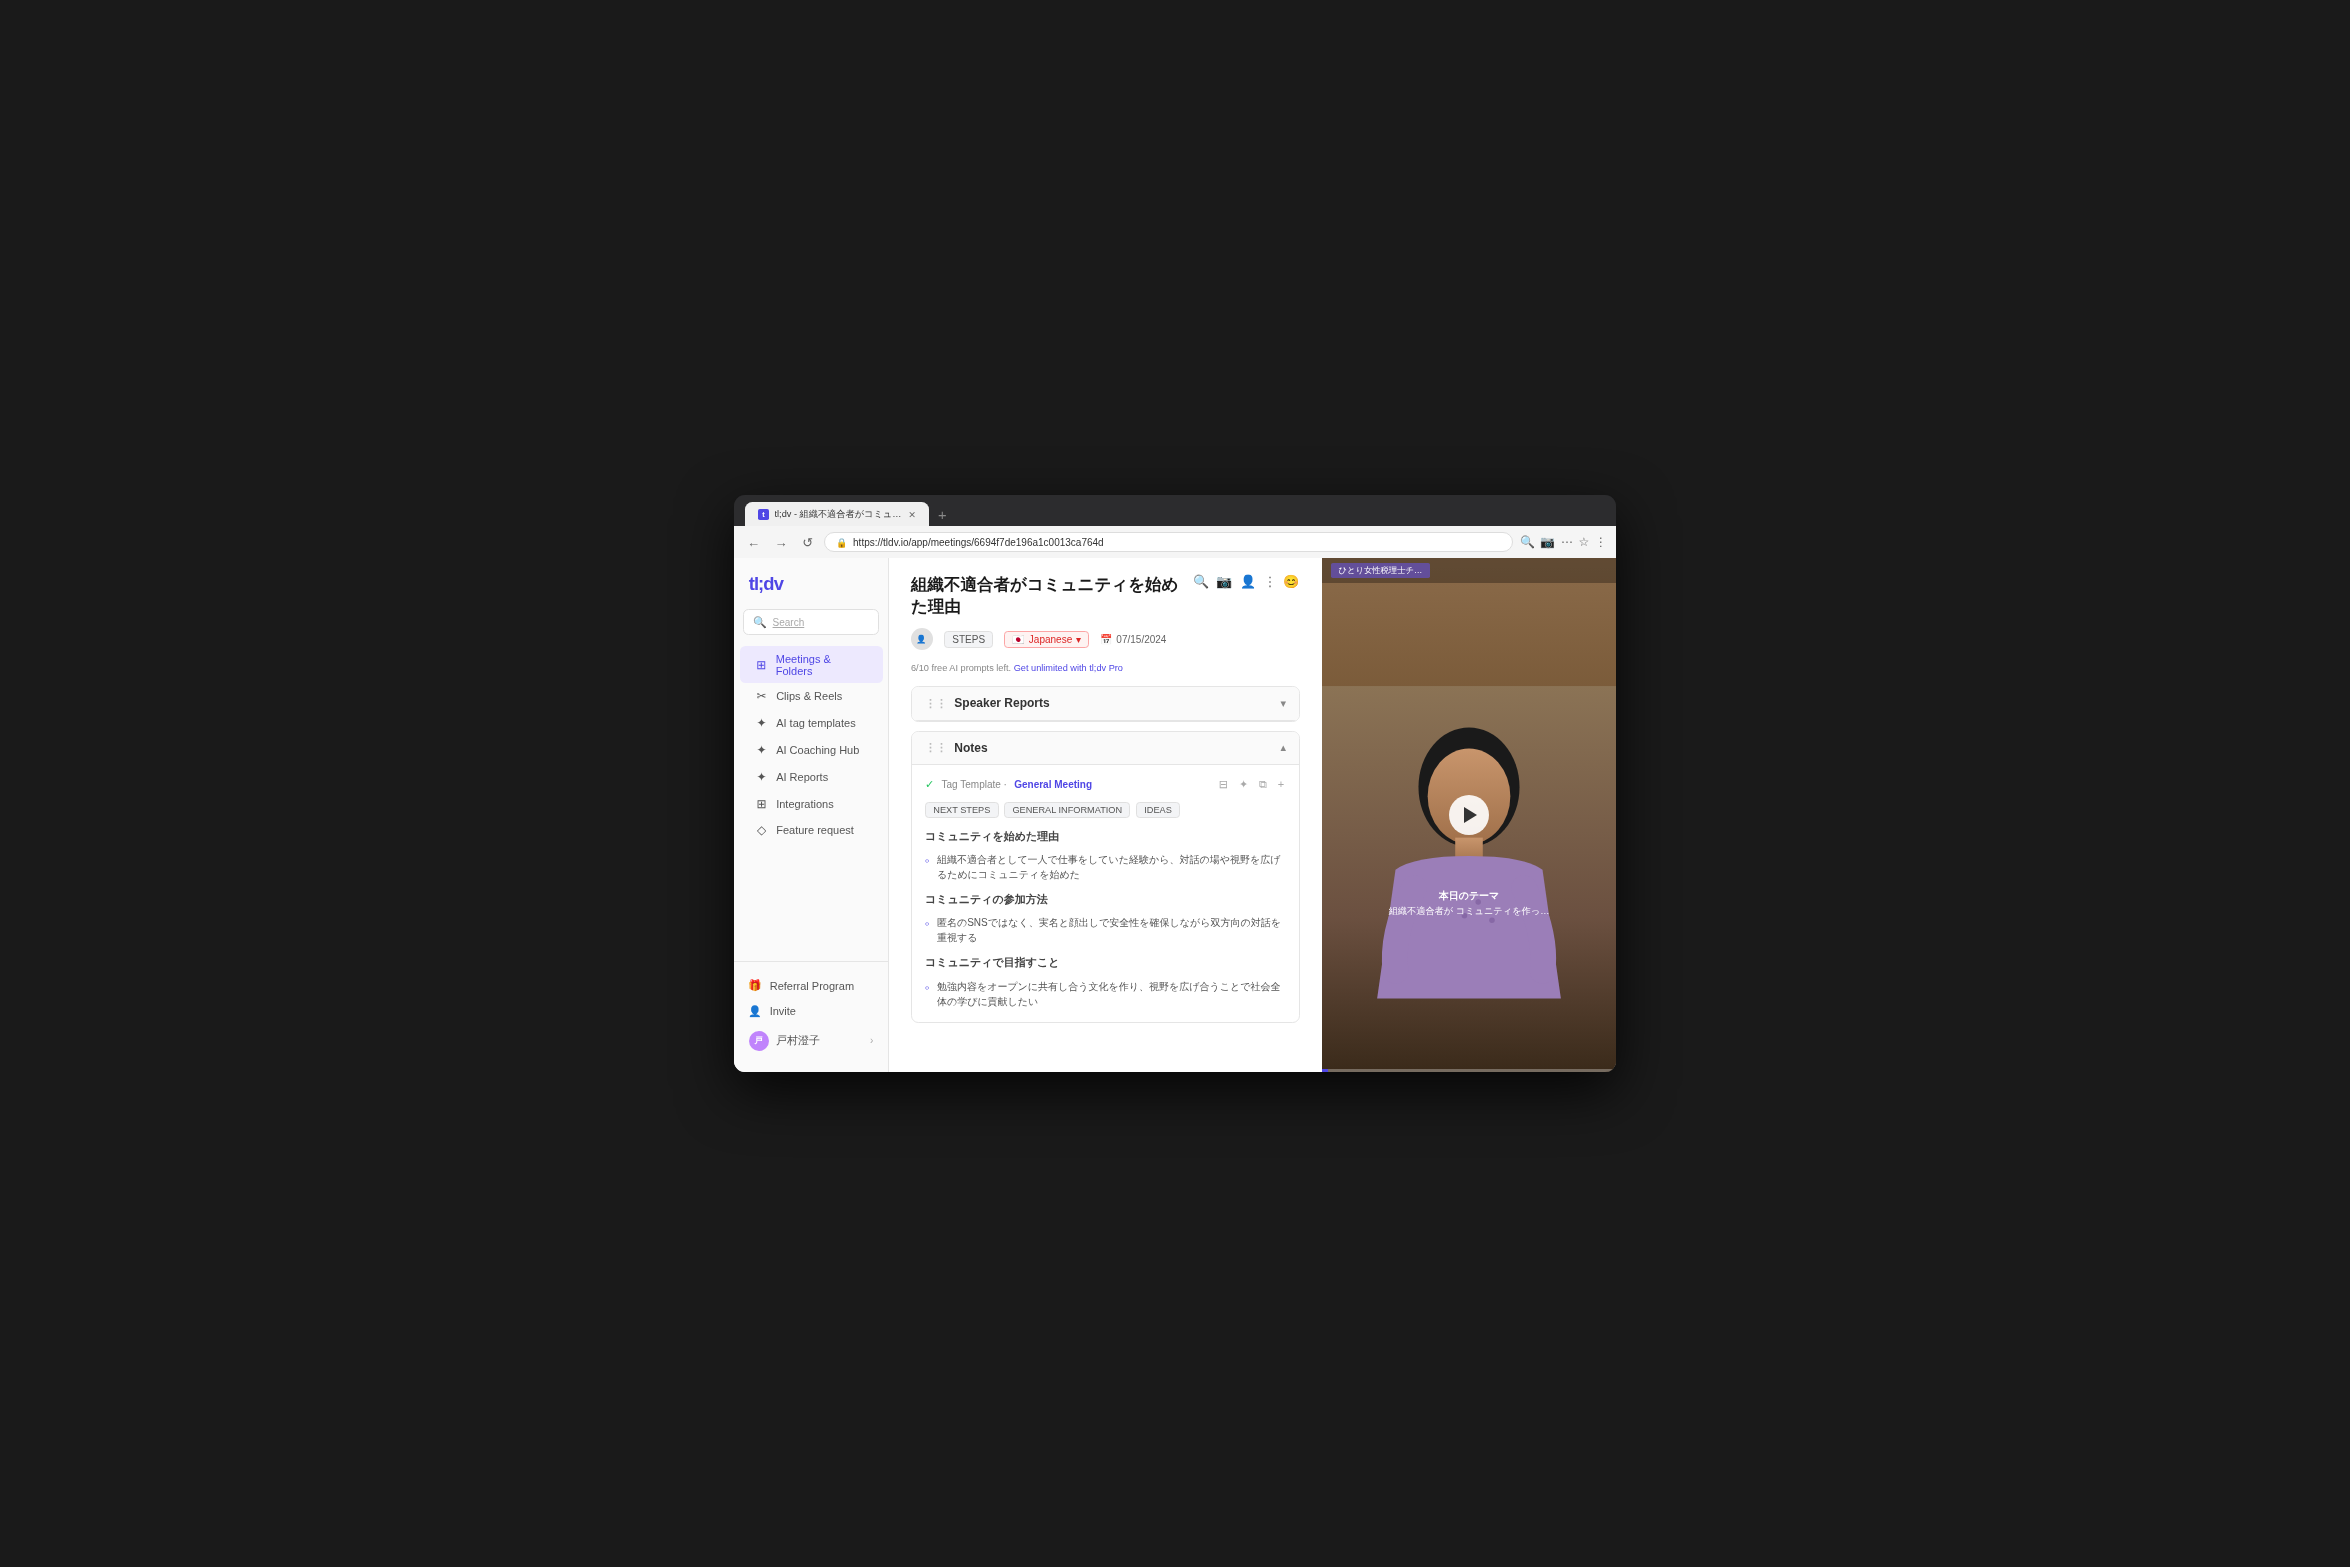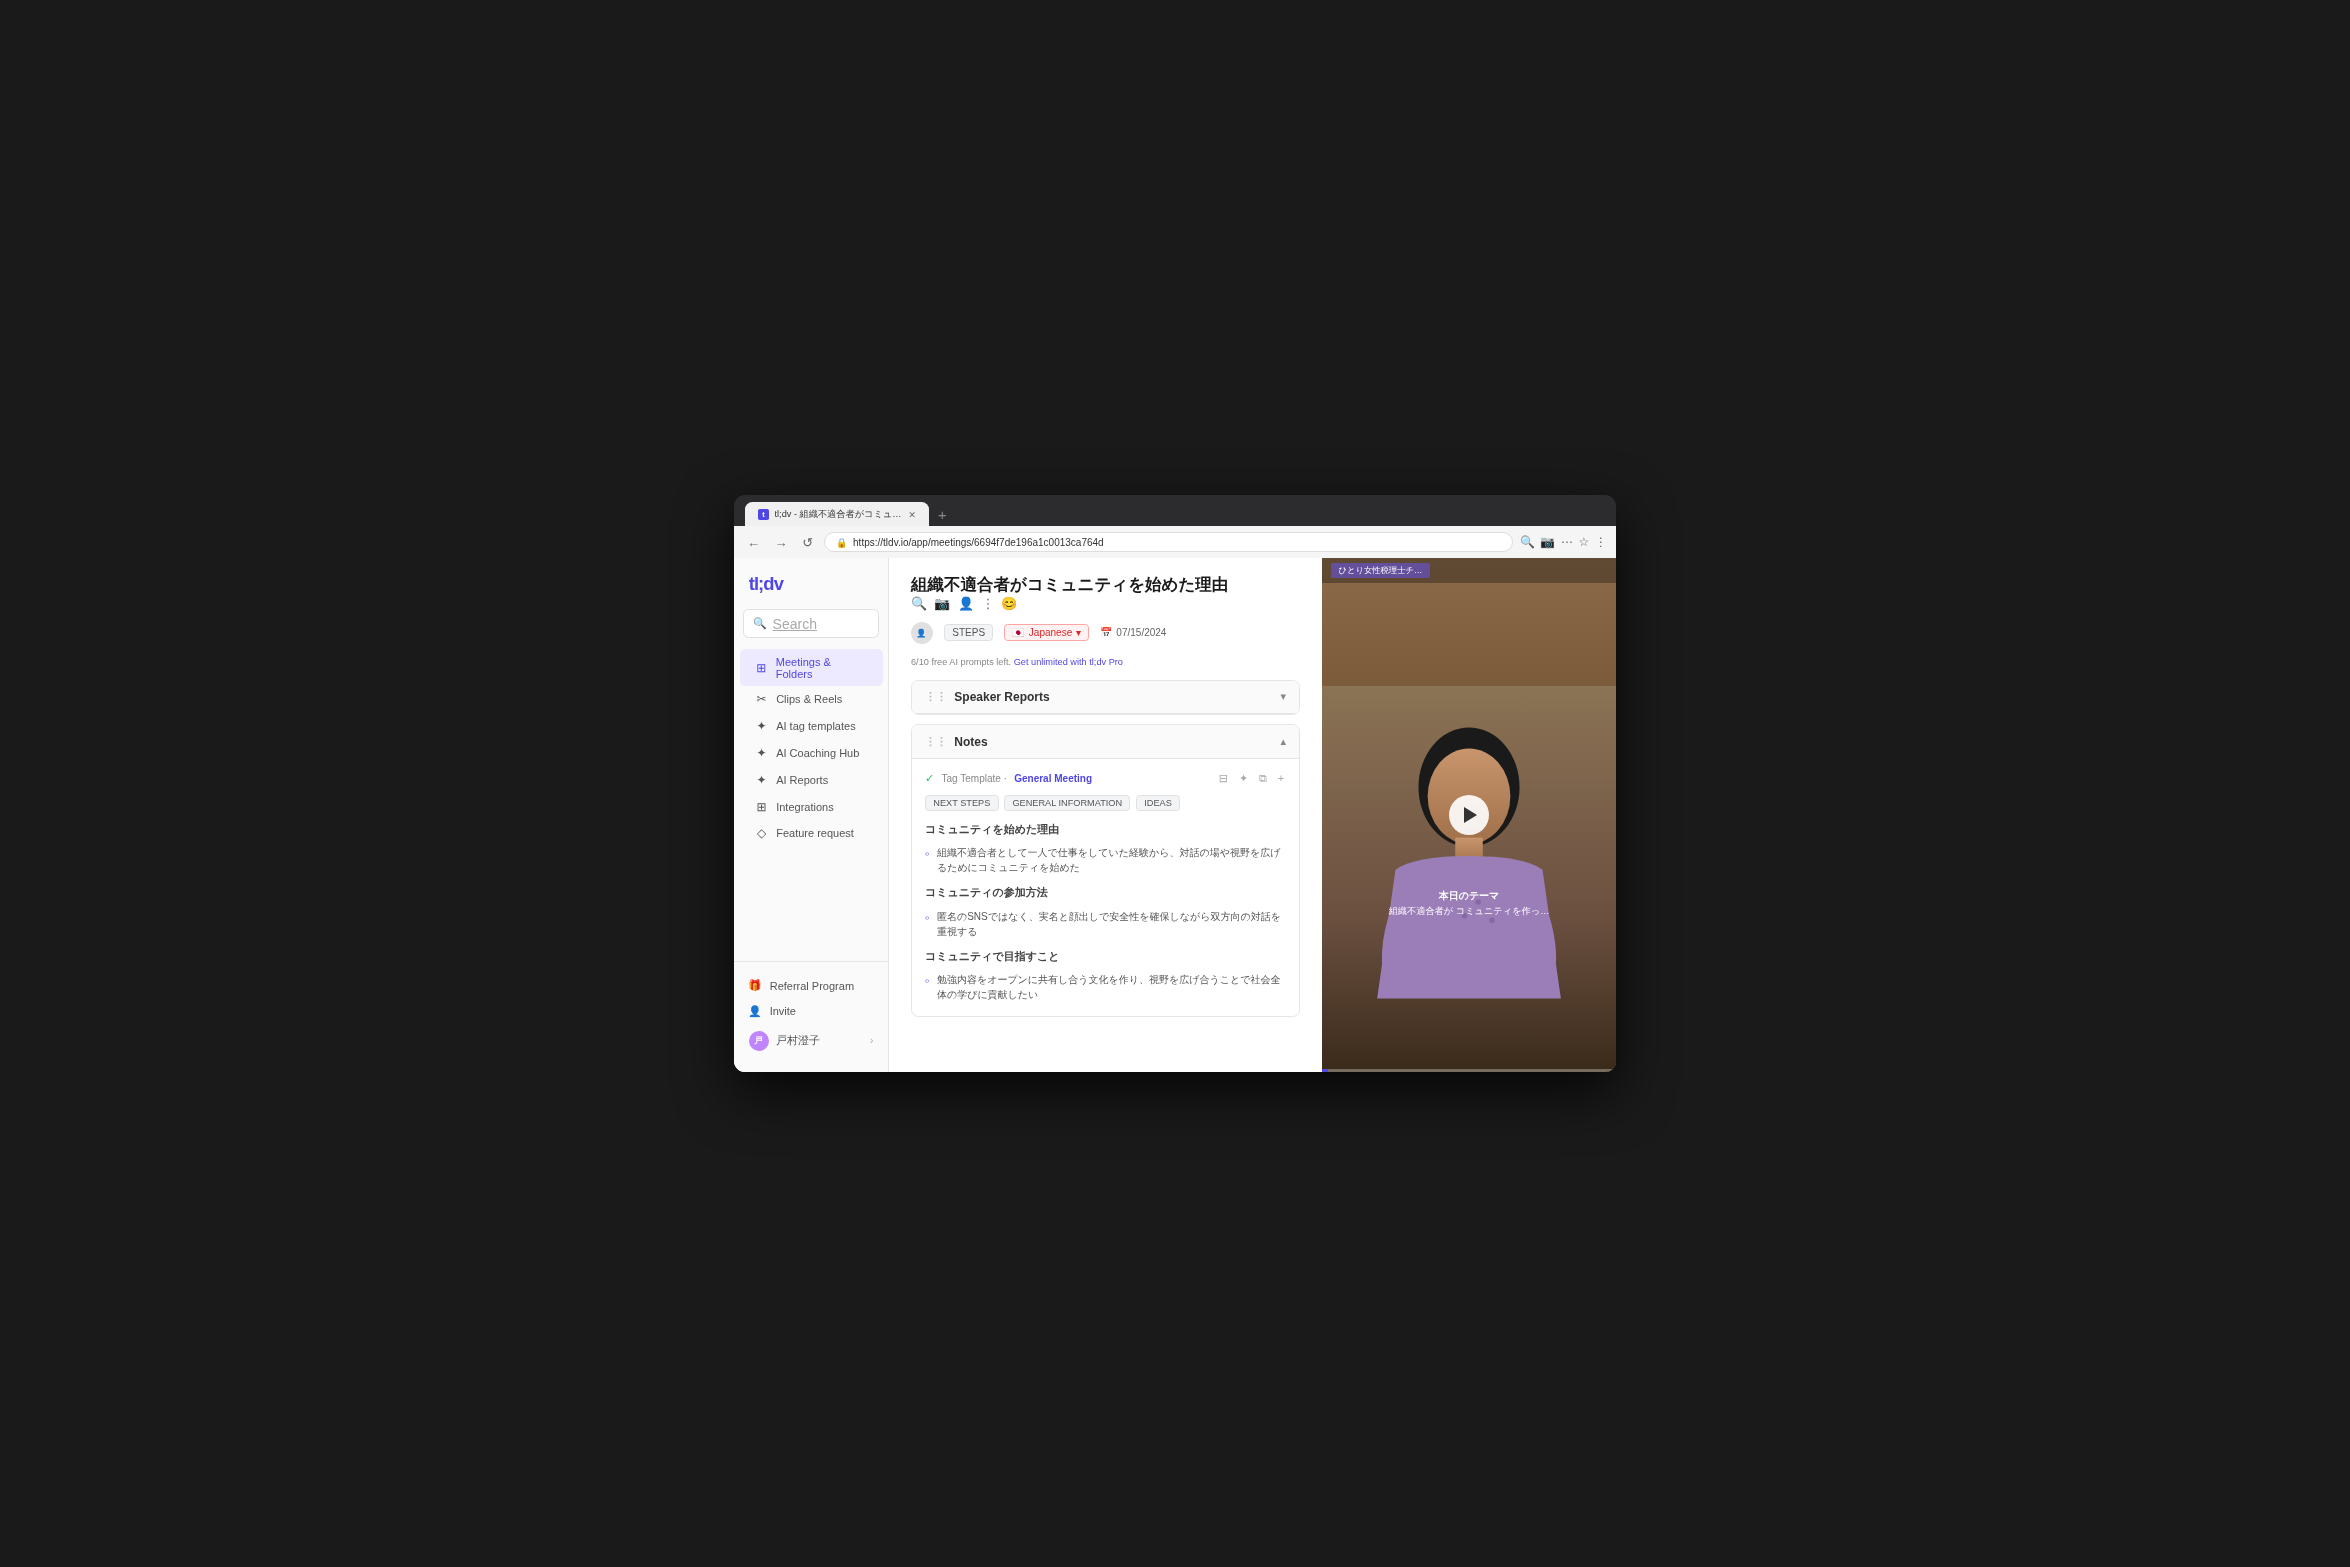--- a/index.html
+++ b/index.html
@@ -247,21 +247,20 @@
       flex: 1;
       overflow-y: auto;
       padding: 16.5px 22px;
     }
 
     .page-header {
       display: flex;
       align-items: flex-start;
       justify-content: space-between;
       margin-bottom: 11px;
-      flex-direction: column;
     }
 
     .page-title {
       font-size: 16.5px;
       font-weight: 600;
       color: #1a1a1a;
       line-height: 1.3;
     }
 
     .header-actions {
@@ -630,21 +629,21 @@
     </div>
   </div>
 
   <div class="app-content">
 
     <div class="sidebar">
       <div class="logo">tl;dv</div>
 
       <div class="search-bar">
         <span>🔍</span>
-        <span style="color:#aaa;font-size:14px;text-decoration:underline;">Search</span>
+        <span style="color:#aaa;font-size:10px;text-decoration:underline;">Search</span>
       </div>
 
       <div class="nav-items">
         <div class="nav-item active">
           <span class="nav-icon">⊞</span>
           <span>Meetings &amp; Folders</span>
         </div>
         <div class="nav-item">
           <span class="nav-icon">✂</span>
           <span>Clips &amp; Reels</span>

